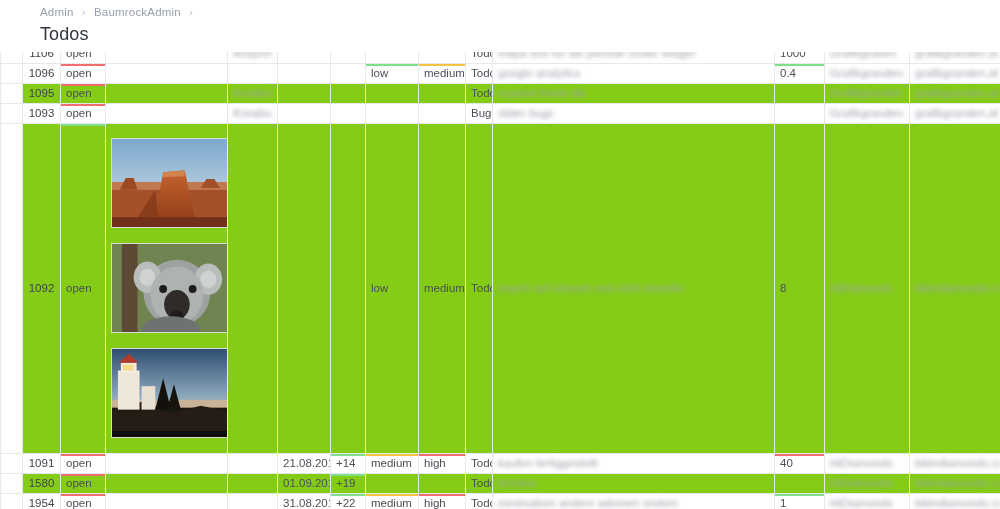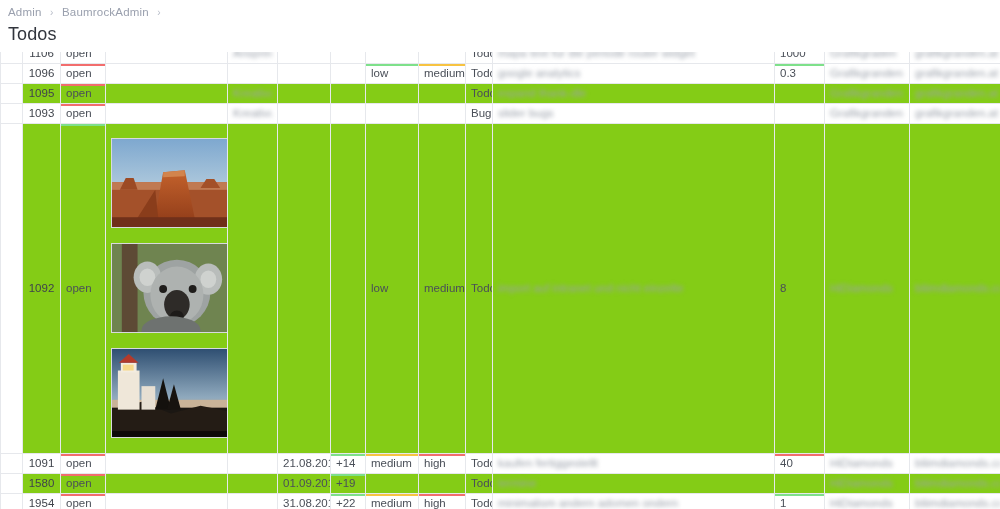--- a/index.html
+++ b/index.html
@@ -3,21 +3,21 @@
 <meta charset="utf-8">
 <style>
   * { box-sizing: border-box; }
   html, body {
     margin: 0; padding: 0;
     width: 1000px; height: 509px;
     overflow: hidden;
     background: #ffffff;
     font-family: "Liberation Sans", sans-serif;
   }
-  #app { position: relative; width: 1000px; height: 509px; overflow: hidden; }
+  #app { position: relative; width: 1000px; height: 509px; overflow: hidden; padding-left: 32px; }
 
   
   .breadcrumb {
     padding: 6px 0 0 8px;
     font-size: 11.5px;
     color: #9aa0ae;
     letter-spacing: .2px;
     white-space: nowrap;
   }
   .breadcrumb .crumb { color: #9aa0ae; }
@@ -163,21 +163,21 @@
           </td>
           <td><span class="bar red"></span><span>open</span></td>
           <td class="media"></td>
           <td><span class="blur"></span></td>
           <td><span></span></td>
           <td><span></span></td>
           <td><span class="bar green"></span><span>low</span></td>
           <td><span class="bar amber"></span><span>medium</span></td>
           <td><span>Todo</span></td>
           <td><span class="blur">google analytics</span></td>
-          <td class="num"><span class="bar green"></span><span>0.3</span></td>
+          <td class="num"><span class="bar green"></span><span>0.4</span></td>
           <td><span class="blur">Grafikgranden</span></td>
           <td><span class="blur">grafikgranden.at</span></td>
         </tr>
 
         <tr class="alt">
           <td class="gutter"></td>
           <td class="id">
             <span>1095</span>
             
           </td>

